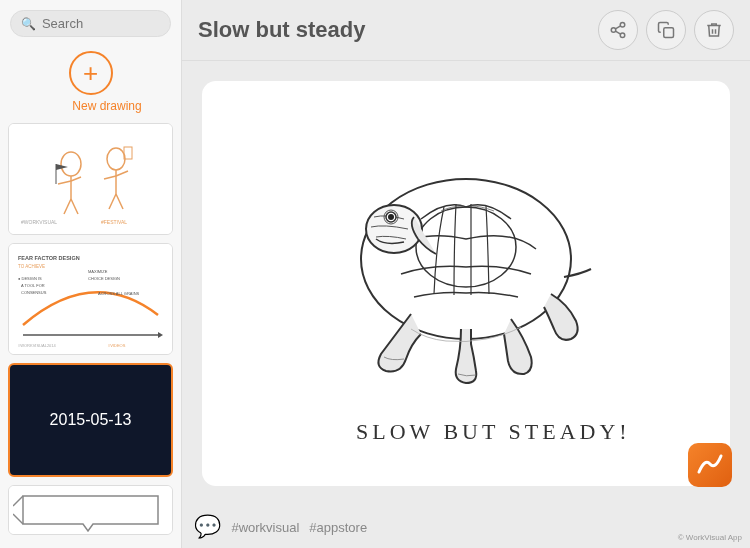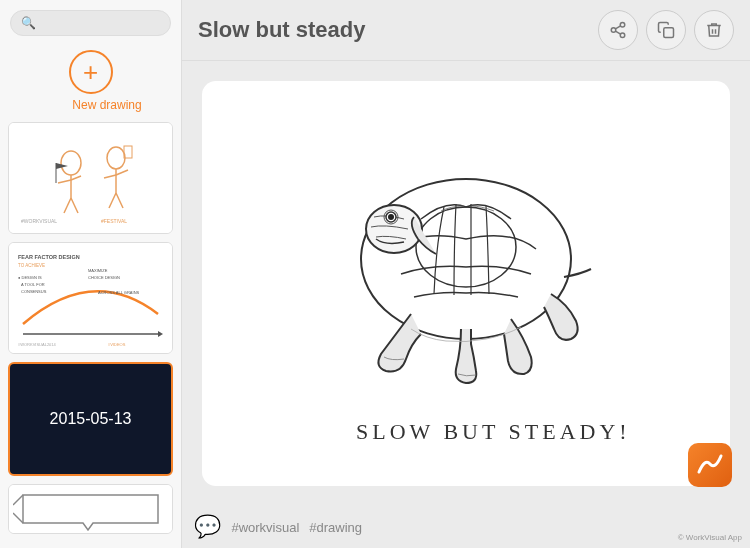--- a/index.html
+++ b/index.html
@@ -232,20 +232,21 @@
       flex: 1;
     }
   </style>
 </head>
 <body>
 
 <div class="sidebar">
 
   <div class="search-bar">
     <span class="search-icon-svg">🔍</span>
+    <input type="text" placeholder="Search" style="">
   </div>
 
   <div class="new-drawing-btn">
     <div class="new-drawing-circle">+</div>
     <span class="new-drawing-label">New drawing</span>
   </div>
 
   <div class="thumbnail-item">
     <div class="thumb-img thumb1">
       <svg width="150" height="100" viewBox="0 0 150 100">
@@ -400,21 +401,21 @@
       <path d="M115 230 Q130 240 150 242 Q170 244 190 240 Q210 236 225 228" fill="none" stroke="#aaa" stroke-width="0.8"></path>
 
       <text x="60" y="340" font-family="Georgia, serif" font-size="22" fill="#333" letter-spacing="4" font-style="normal">SLOW  BUT  STEADY!</text>
     </svg>
   </div>
 
   <div class="canvas-footer">
     <div class="footer-left">
       <span style="color:#888; font-size:22px;">💬</span>
       <span class="hashtag">#workvisual</span>
-      <span class="hashtag">#drawing</span>
+      <span class="hashtag">#appstore</span>
     </div>
   </div>
 </div>
 
 <div class="logo-area" style="position:fixed; bottom:6px; right:8px; display:flex; flex-direction:column; align-items:center;gap:44px;">
   <div class="logo-icon">
     <svg width="30" height="30" viewBox="0 0 30 30">
       <path d="M4 22 Q10 8 15 14 Q20 20 26 6" fill="none" stroke="#fff" stroke-width="3" stroke-linecap="round"></path>
     </svg>
   </div>

